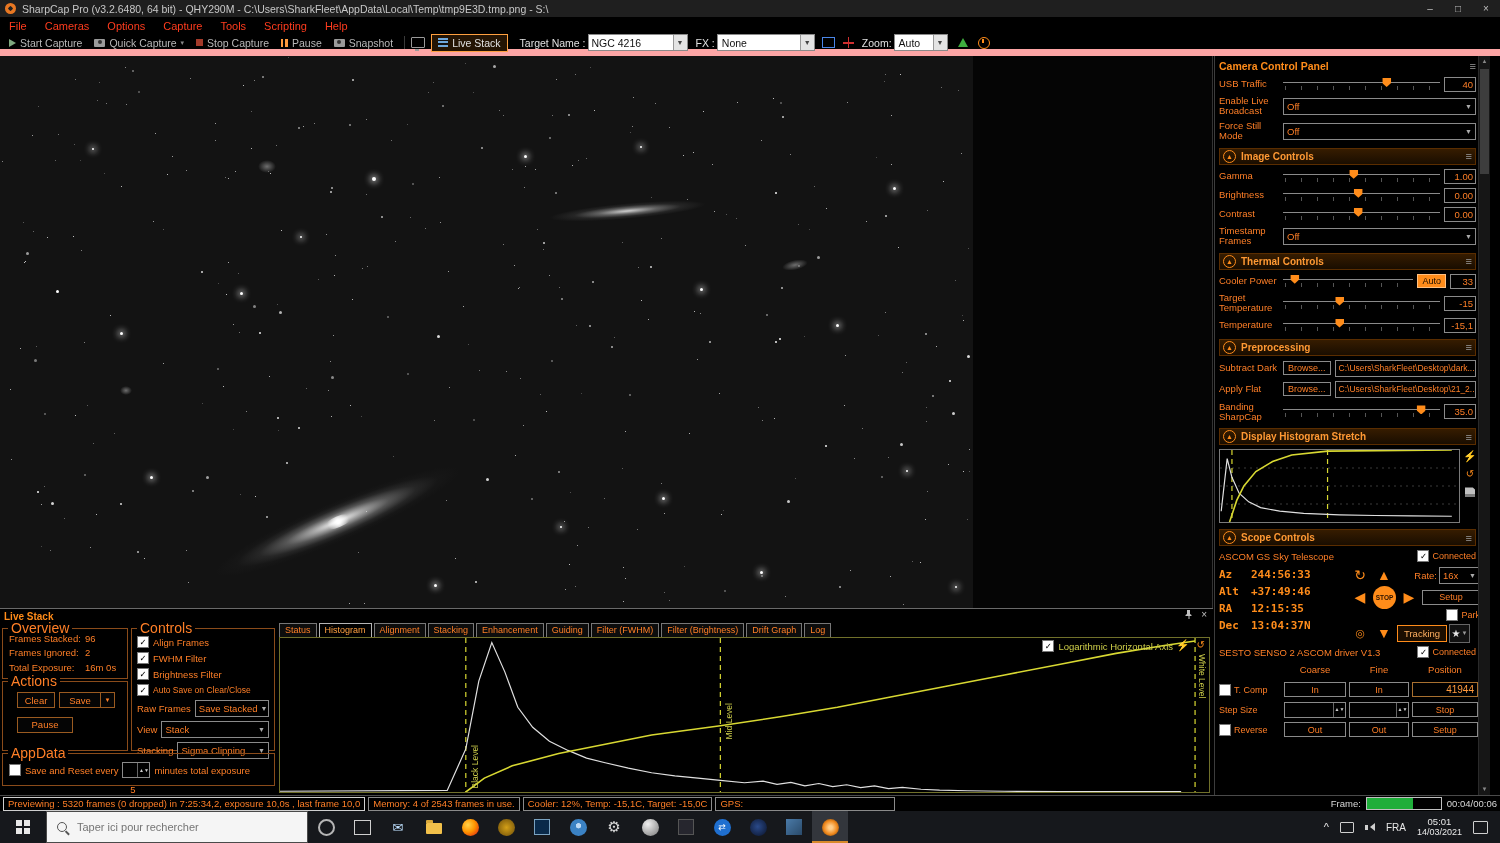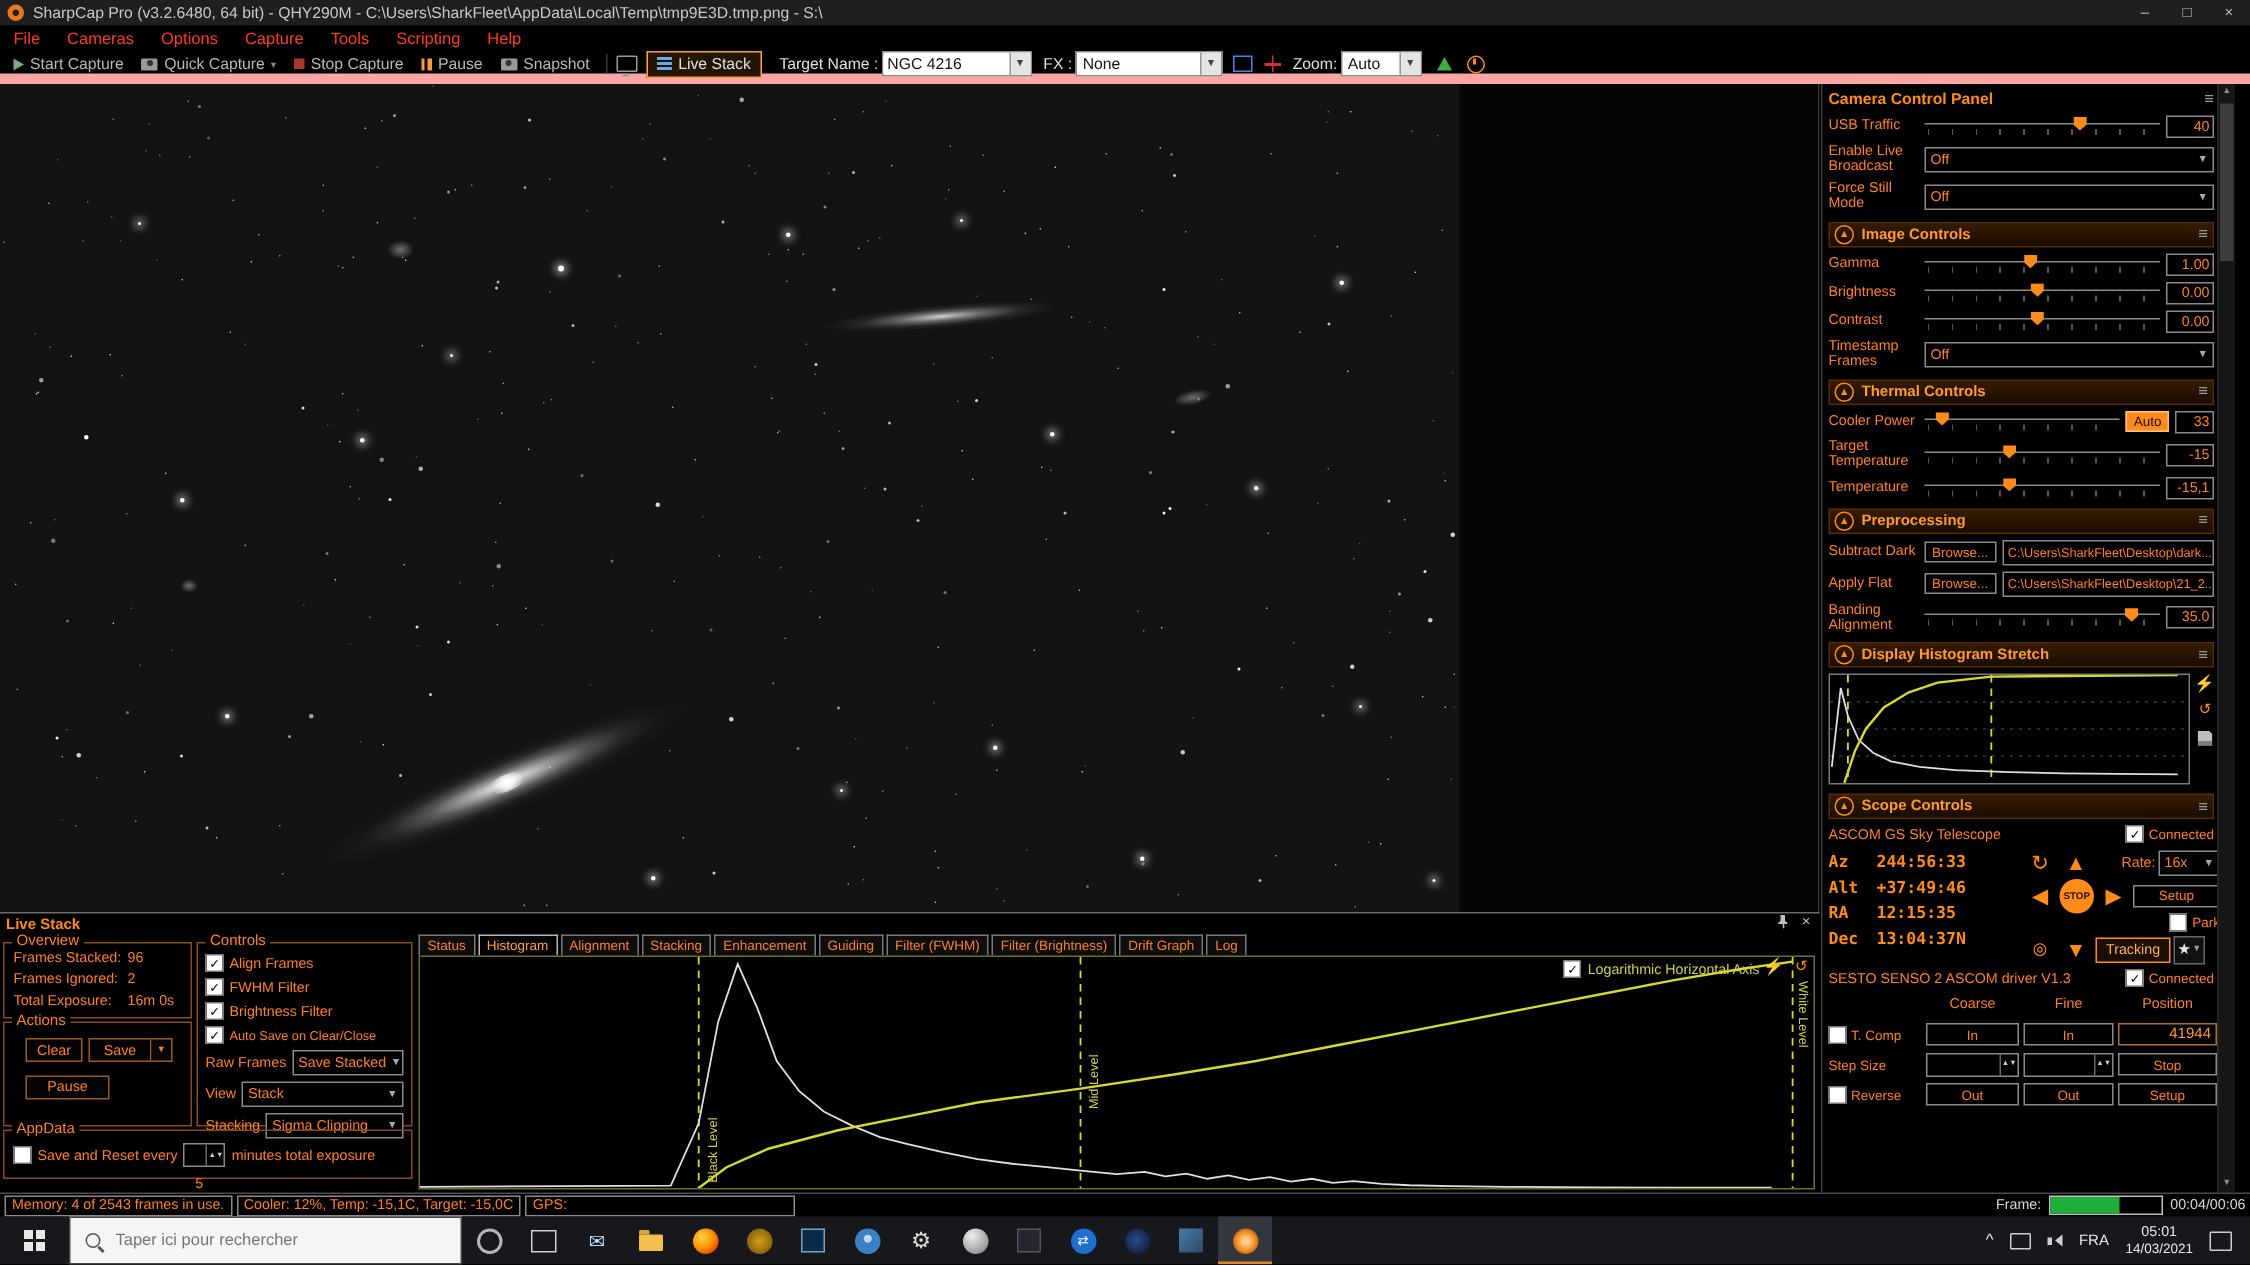--- a/index.html
+++ b/index.html
@@ -136,21 +136,21 @@
   .sb-thumb{position:absolute;left:1px;right:1px;top:13px;height:105px;background:#3d3d3d;}
   
   #livestack{position:absolute;left:0;top:608px;width:1213px;height:187px;background:#000;
     border-top:1px solid #6a6a6a;box-sizing:border-box;}
   .ls-titlebar{position:relative;height:14px;display:flex;align-items:center;padding-left:4px;}
   .ls-title{color:#ff8c1a;font-size:10px;font-weight:bold;}
   .ls-icons{position:absolute;right:6px;top:1px;display:flex;gap:8px;align-items:center;}
   .ls-body{display:flex;height:173px;}
   .ls-left{width:277px;flex:none;position:relative;}
   .grp{position:absolute;border:1px solid #8a4b1a;}
-  .grp .glab{position:absolute;top:-6px;left:5px;background:#000;color:#ff7f27;font-size:10px;padding:0 3px;line-height:10px;}
+  .grp .glab{position:absolute;top:-6px;left:5px;background:#000;color:#ff7f27;font-size:14px;padding:0 3px;line-height:10px;}
   .ov-row{display:flex;color:#ff7f27;font-size:9.5px;margin:3.5px 6px 0;}
   .ov-row .ol{width:76px;}
   .abtn{background:#050505;border:1px solid #9a5a20;color:#ff7f27;font-size:9.5px;height:16px;
     font-family:"Liberation Sans",sans-serif;}
   .save-split{display:inline-flex;}
   .save-split .sd{width:13px;border:1px solid #9a5a20;border-left:none;background:#050505;color:#ff7f27;
     font-size:6px;display:flex;align-items:center;justify-content:center;}
   .cl-row{display:flex;align-items:center;gap:4px;margin:4px 5px 0;color:#ff7f27;font-size:9.5px;}
   .adv-row{display:flex;align-items:center;gap:4px;margin:8px 6px 0;color:#ff7f27;font-size:9.5px;}
   .ls-right{flex:1;display:flex;flex-direction:column;min-width:0;}
@@ -755,21 +755,21 @@
       </div>
     </div>
     <div class="prow">
       <span class="plbl">Apply Flat</span>
       <button class="pbtn">Browse...</button>
       <div class="pcombo" style="font-size:8.5px">
         <span>C:\Users\SharkFleet\Desktop\21_2...</span>
       </div>
     </div>
     <div class="prow">
-      <span class="plbl">Banding Alignment</span>
+      <span class="plbl">Banding SharpCap</span>
       <div class="slider">
         <div class="track"></div>
           <div class="ticks"></div>
           <div class="thumb" style="left: 88%;"></div>
       </div>
       <span class="valbox">35.0</span>
     </div>
 
     <div class="sect-hdr">
       <span class="cc">▲</span>
@@ -1029,20 +1029,21 @@
           </span>
           <span class="vlabel" id="lbl-black" style="left: calc(20% + 4px);">Black Level</span>
           <span class="vlabel" id="lbl-mid" style="left: calc(47.4% + 4px);">Mid Level</span>
           <span id="lbl-white">White Level</span>
         </div>
       </div>
     </div>
   </div>
 
   <div id="statusbar">
+    <span class="sseg bright">Previewing : 5320 frames (0 dropped) in 7:25:34,2, exposure 10,0s , last frame 10,0</span>
     <span class="sseg">Memory: 4 of 2543 frames in use.</span>
     <span class="sseg">Cooler: 12%, Temp: -15,1C, Target: -15,0C</span>
     <span class="sseg" style="width:170px">GPS:</span>
     <span class="frame-wrap">
       <span>Frame:</span>
       <span class="pbar">
           <span class="pfill" id="frame-progress-fill" style="display: block; width: 62%;"></span>
         </span>
       <span>00:04/00:06</span>
     </span>

